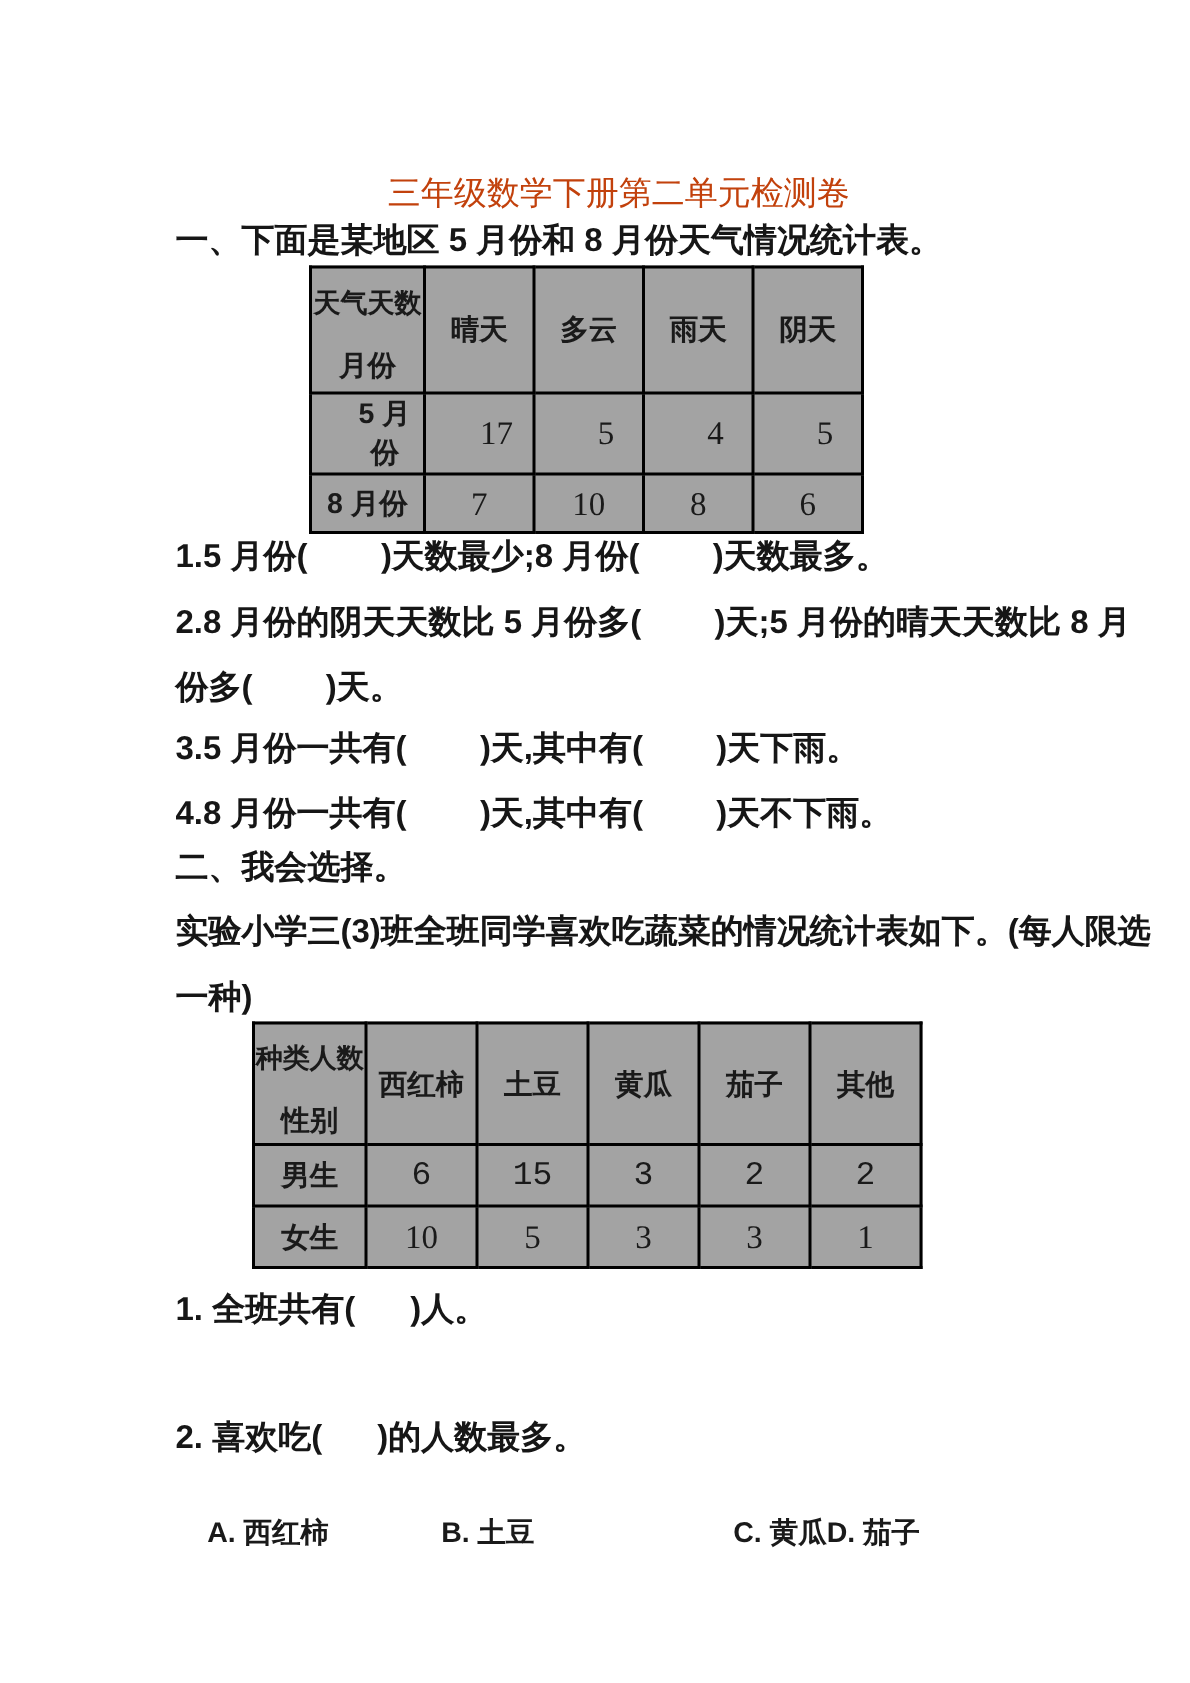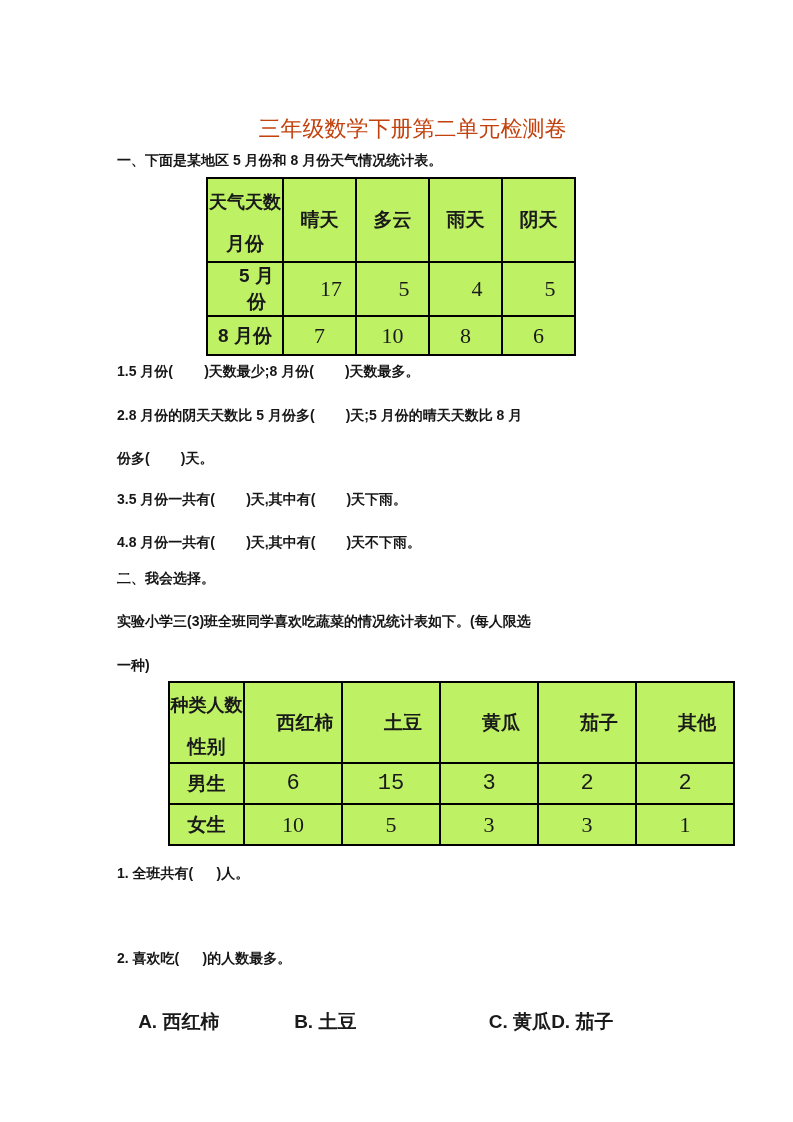--- a/index.html
+++ b/index.html
@@ -22,32 +22,32 @@
     font-family: Liberation Mono, monospace;
     font-weight: 400;
     font-size: 22px;
     color: #c2410c;
     margin: 16px;
     white-space: pre;
   }
   .line {
     position: absolute;
     left: 117px;
-    font-size: 14px;
+    font-size: 22px;
     font-weight: 600;
     white-space: pre;
     line-height: 24px;
     color: #161616;
   }
   .heading { font-weight: 700; }
   table.stat {
     position: absolute;
     border-collapse: collapse;
     table-layout: fixed;
-    background: #bef264;
+    background: #a3a3a3;
   }
   table.stat td {
     border: 2px solid #000;
     text-align: center;
     vertical-align: middle;
     font-size: 19px;
     font-weight: 600;
     padding: 0;
     overflow: hidden;
   }
@@ -72,21 +72,21 @@
   
   #t1 { left: 206px; top: 177px; }
   #t1 .c0 { width: 74px; }
   #t1 .c  { width: 71px; }
   #t1 tr.hdr td { height: 82px; }
   #t1 tr.d1 td { height: 40px; padding-left: 23px; }
   #t1 tr.d2 td { height: 37px; }
   
   #t2 { left: 168px; top: 681px; }
   #t2 .c0 { width: 73px; }
-  #t2 .c  { width: 72px; padding-left: 24px; }
+  #t2 .c  { width: 72px; }
   #t2 tr.hdr td { height: 79px; }
   #t2 tr.d1 td { height: 39px; font-family: Liberation Mono, monospace; }
   #t2 tr.d2 td { height: 39px; margin-left: 44px; }
   
   .opts {
     position: absolute;
     left: 117px;
     font-size: 19px;
     font-weight: 600;
     white-space: pre;

